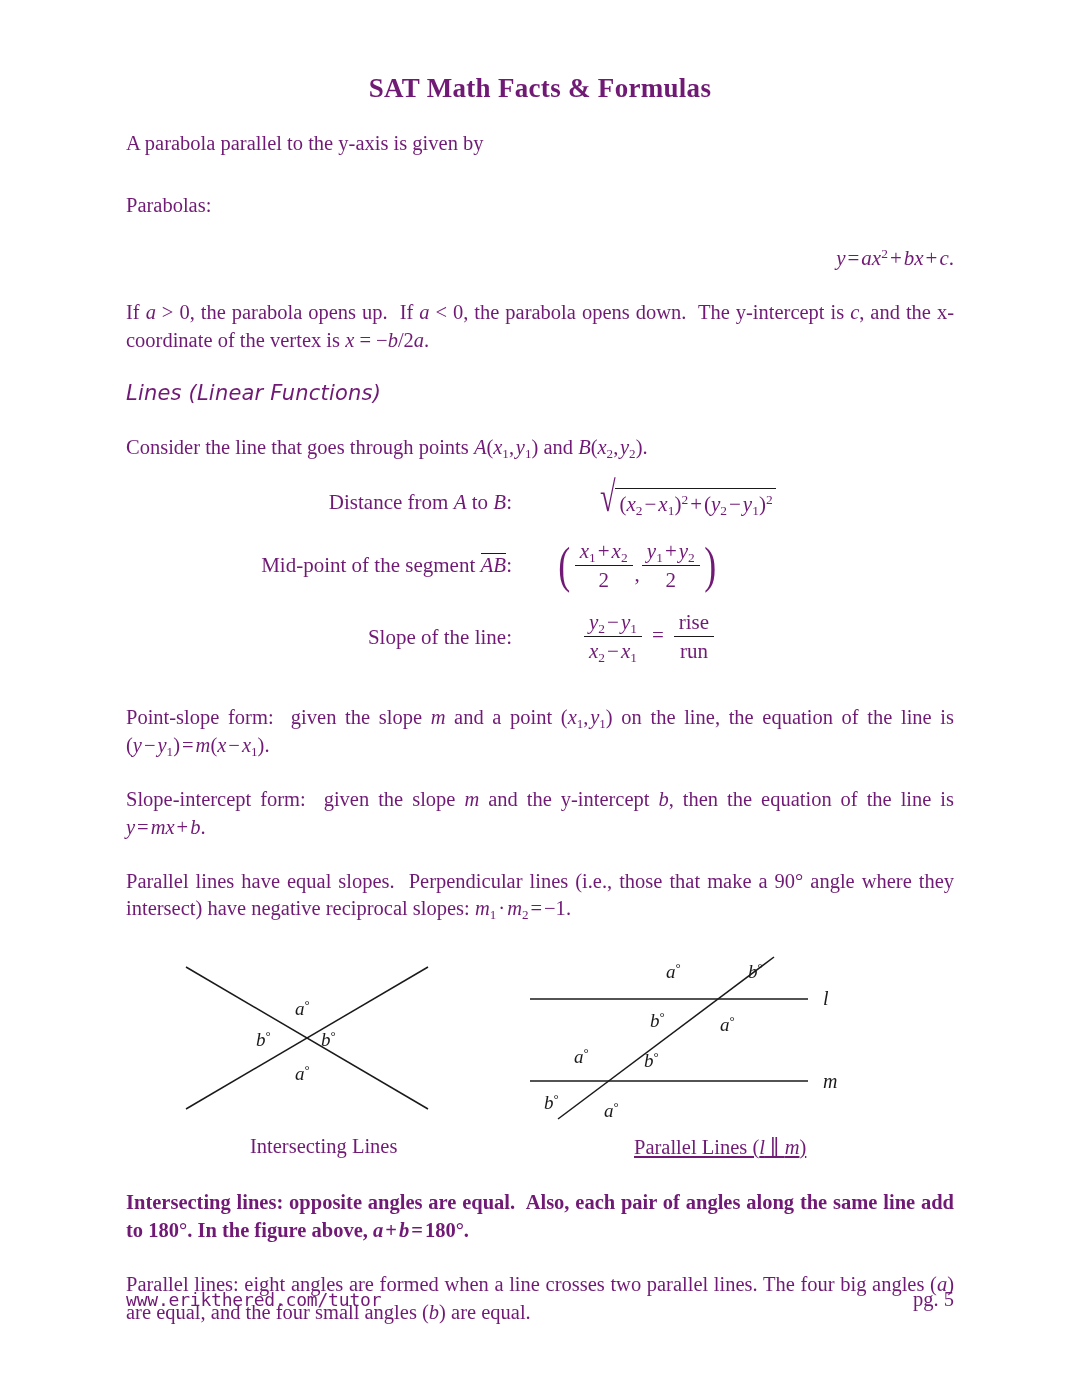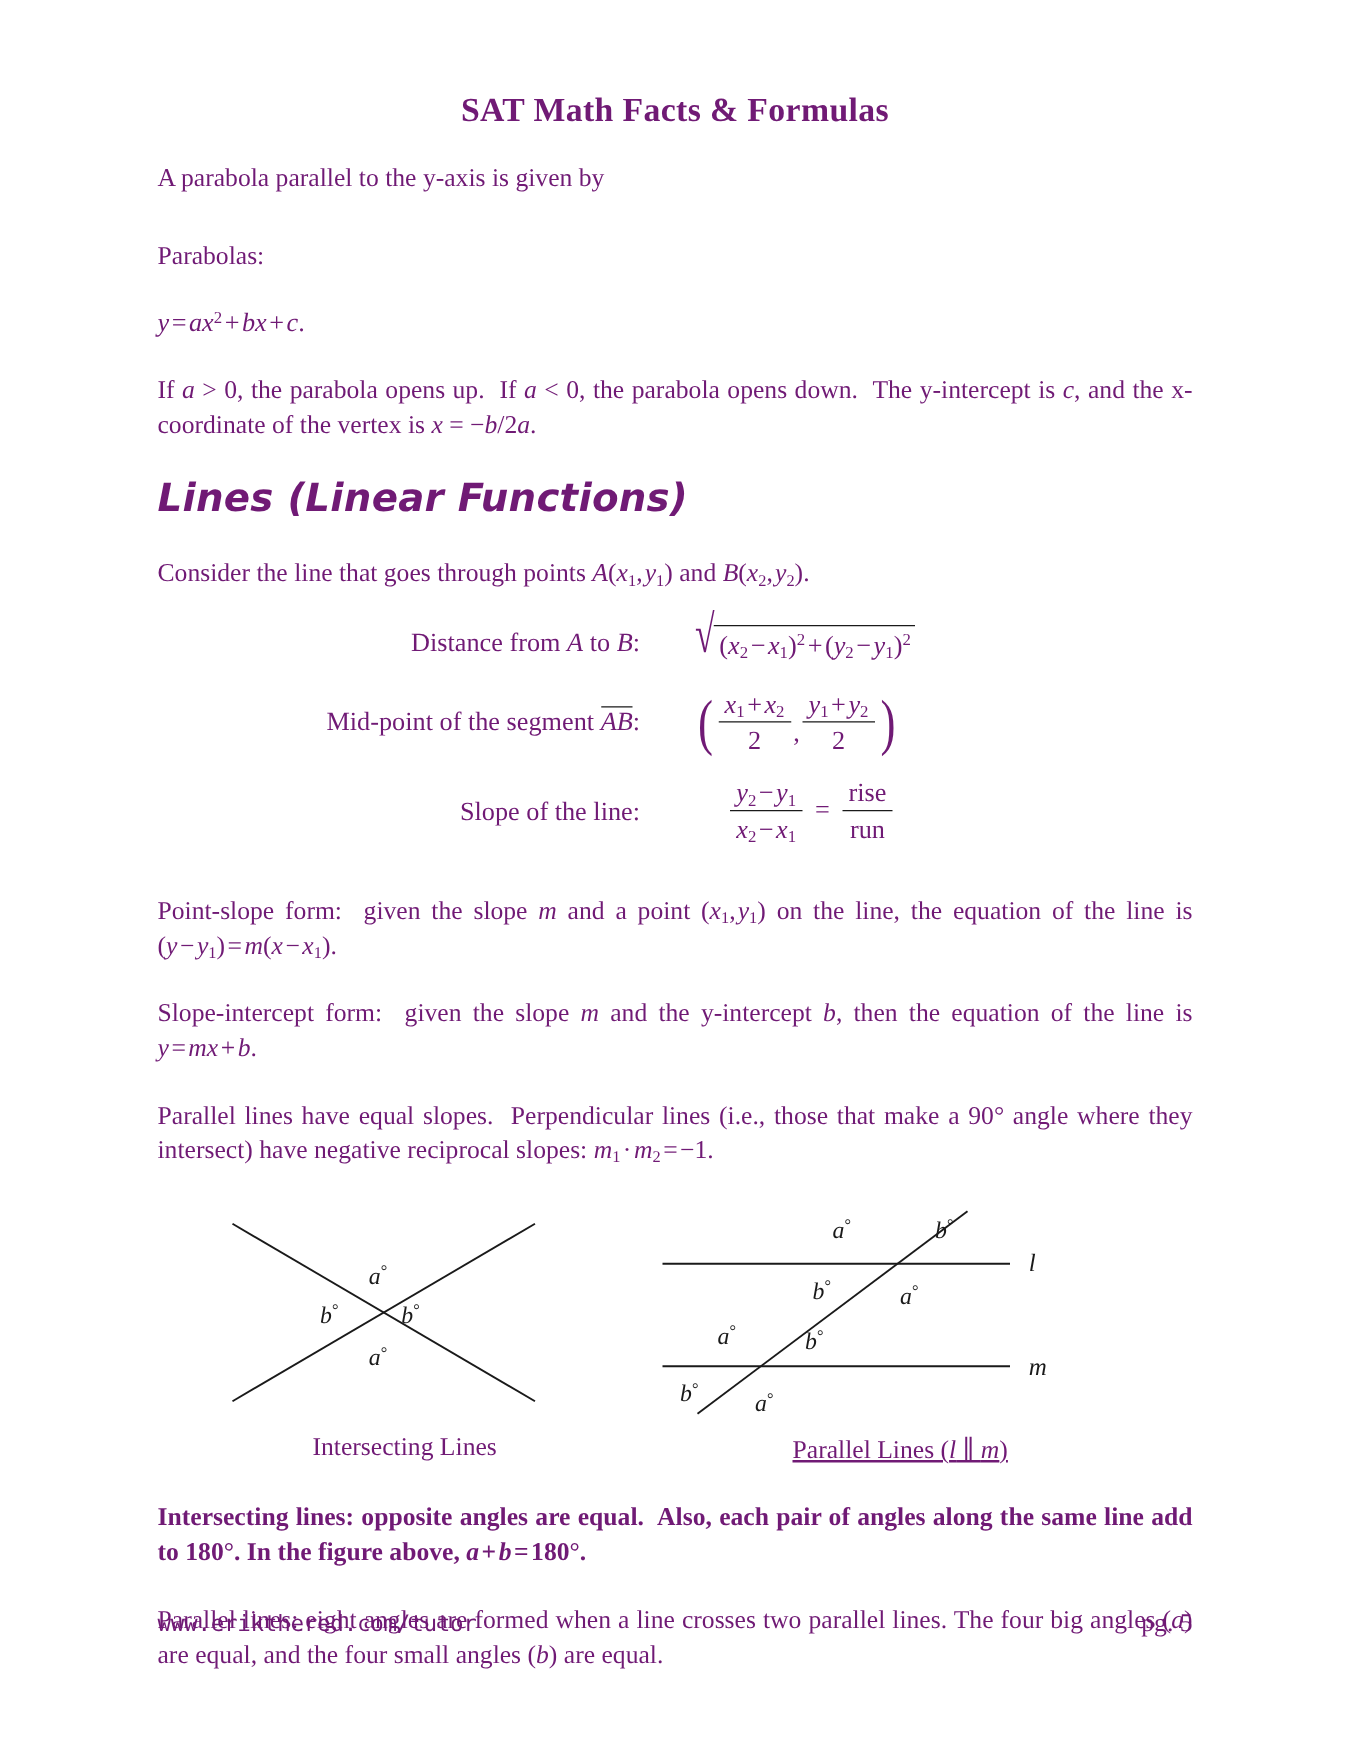--- a/index.html
+++ b/index.html
@@ -40,22 +40,22 @@
     text-align: justify;
     margin: 0;
   }
   .para.nojust { text-align: left; }
   .blk-lg { margin-top: 26px; }
 
   
   .sec-head {
     font-family: "DejaVu Sans", "Liberation Sans", sans-serif;
     font-style: italic;
-    font-size: 31px;
-    font-weight: bold;
+    font-size: 21px;
+    font-weight: normal;
     letter-spacing: 0.2px;
     margin: 26px 0 0 0;
     line-height: 1.2;
   }
 
   
   .m { font-style: italic; font-family: "Liberation Serif","DejaVu Serif",serif; }
   .mr { font-style: normal; }
   .op { font-style: normal; padding: 0 2px; }
   sub, sup { font-size: 64%; font-style: italic; line-height: 0; }
@@ -63,21 +63,21 @@
   sup { vertical-align: 0.52em; }
   sub.r, sup.r { font-style: normal; }
   .ovl {
     border-top: 1.3px solid #1a1a1a;
     padding-top: 1px;
     display: inline-block;
     line-height: 1.0;
   }
 
   .eq-line {
-    text-align: left;
+    text-align: right;
     font-size: 21px;
     margin: 0;
   }
 
   
   .frac {
     display: inline-block;
     vertical-align: middle;
     text-align: center;
     line-height: 1.18;
@@ -204,21 +204,21 @@
       <span>If </span><span class="m">a</span><span class="mr"> &lt; </span><span class="mr">0</span><span>, the parabola opens down.</span>&nbsp;
       <span>The y-intercept is </span><span class="m">c</span><span>, and the x-coordinate of the vertex is </span><span class="m">x</span><span class="mr"> = </span><span class="mr">−</span><span class="m">b</span><span class="mr">/</span><span class="mr">2</span><span class="m">a</span><span>.</span>
     </p>
 
     <h2 class="sec-head">Lines (Linear Functions)</h2>
 
     <p class="para blk-lg nojust" style="margin-top:28px;">
       <span>Consider the line that goes through points </span><span class="m">A</span><span class="mr">(</span><span class="m">x</span><sub class="r">1</sub><span class="mr">,</span> <span class="m">y</span><sub class="r">1</sub><span class="mr">)</span><span> and </span><span class="m">B</span><span class="mr">(</span><span class="m">x</span><sub class="r">2</sub><span class="mr">,</span> <span class="m">y</span><sub class="r">2</sub><span class="mr">)</span><span>.</span>
     </p>
 
-    <div class="formula-row" style="margin-top:26px;">
+    <div class="formula-row" style="margin-top:26px;gap:44px;">
       <div class="label">
         <span>Distance from </span><span class="m">A</span><span> to </span><span class="m">B</span><span>:</span>
       </div>
       <div class="expr">
         <span class="rad"><span class="sign">√</span><span class="body"><span class="mr">(</span><span class="m">x</span><sub class="r">2</sub><span class="op">−</span><span class="m">x</span><sub class="r">1</sub><span class="mr">)</span><sup class="r">2</sup><span class="op">+</span><span class="mr">(</span><span class="m">y</span><sub class="r">2</sub><span class="op">−</span><span class="m">y</span><sub class="r">1</sub><span class="mr">)</span><sup class="r">2</sup></span></span>
       </div>
     </div>
 
     <div class="formula-row" style="margin-top:22px;">
       <div class="label">

